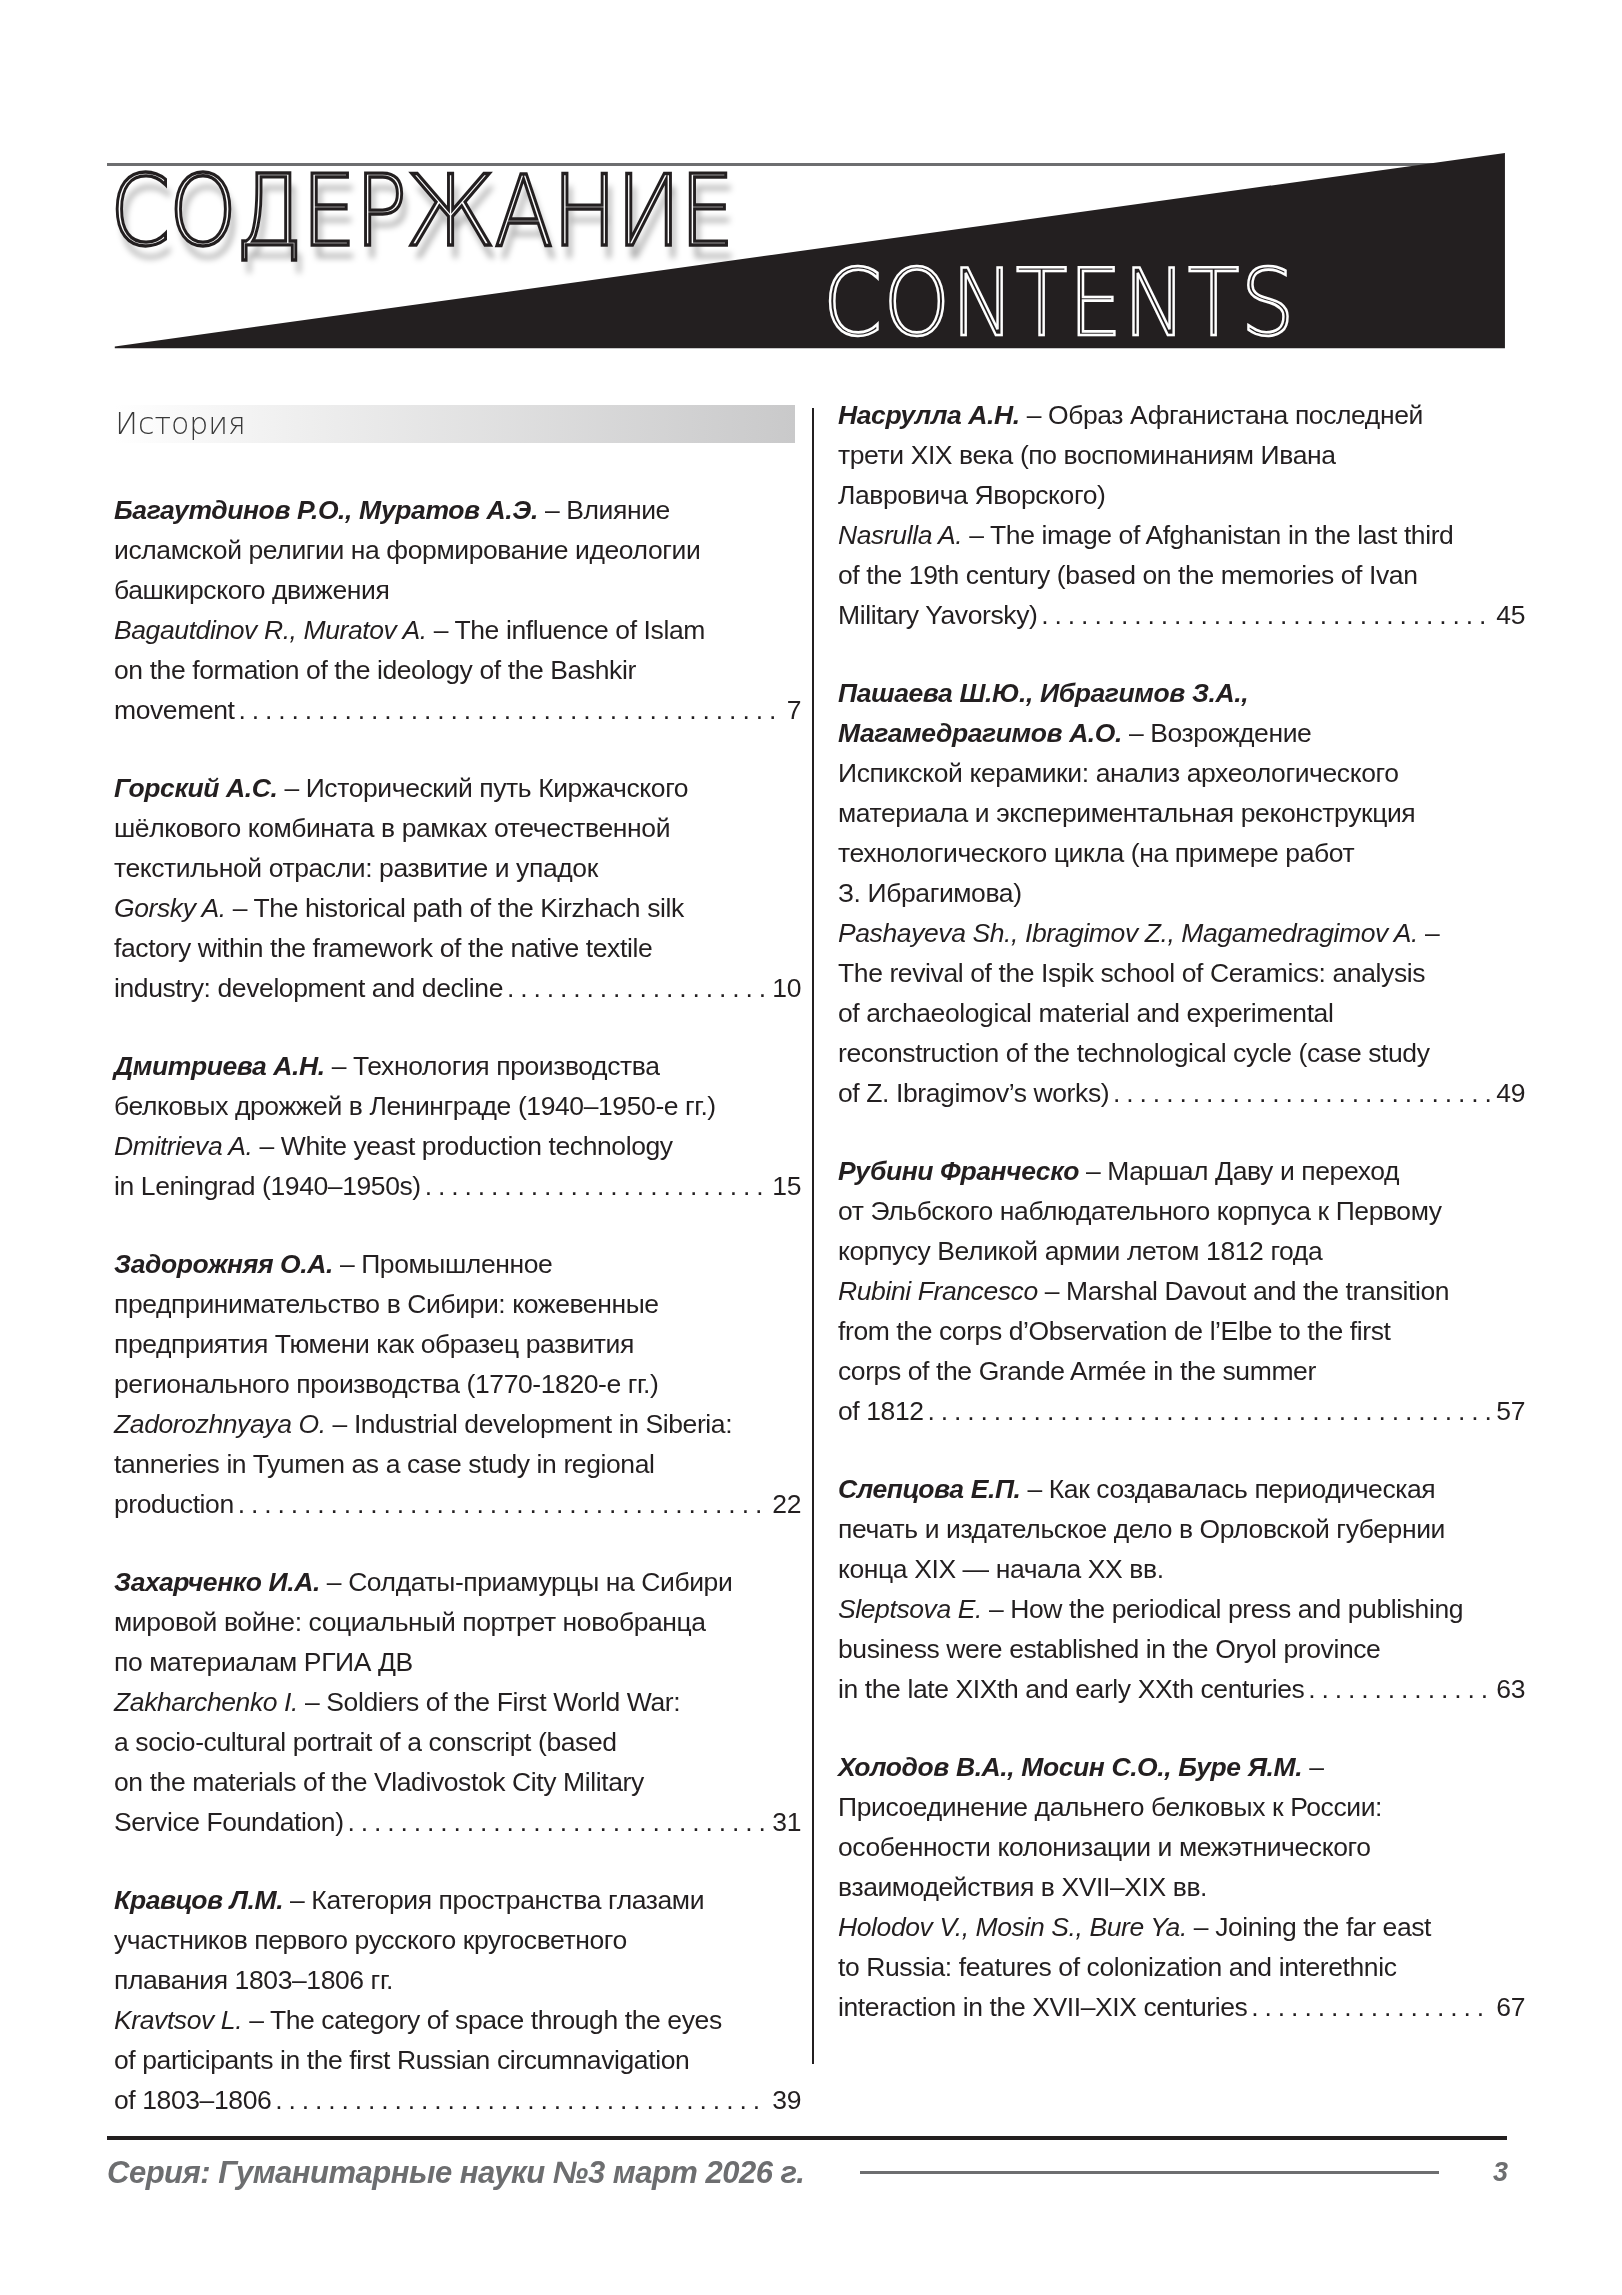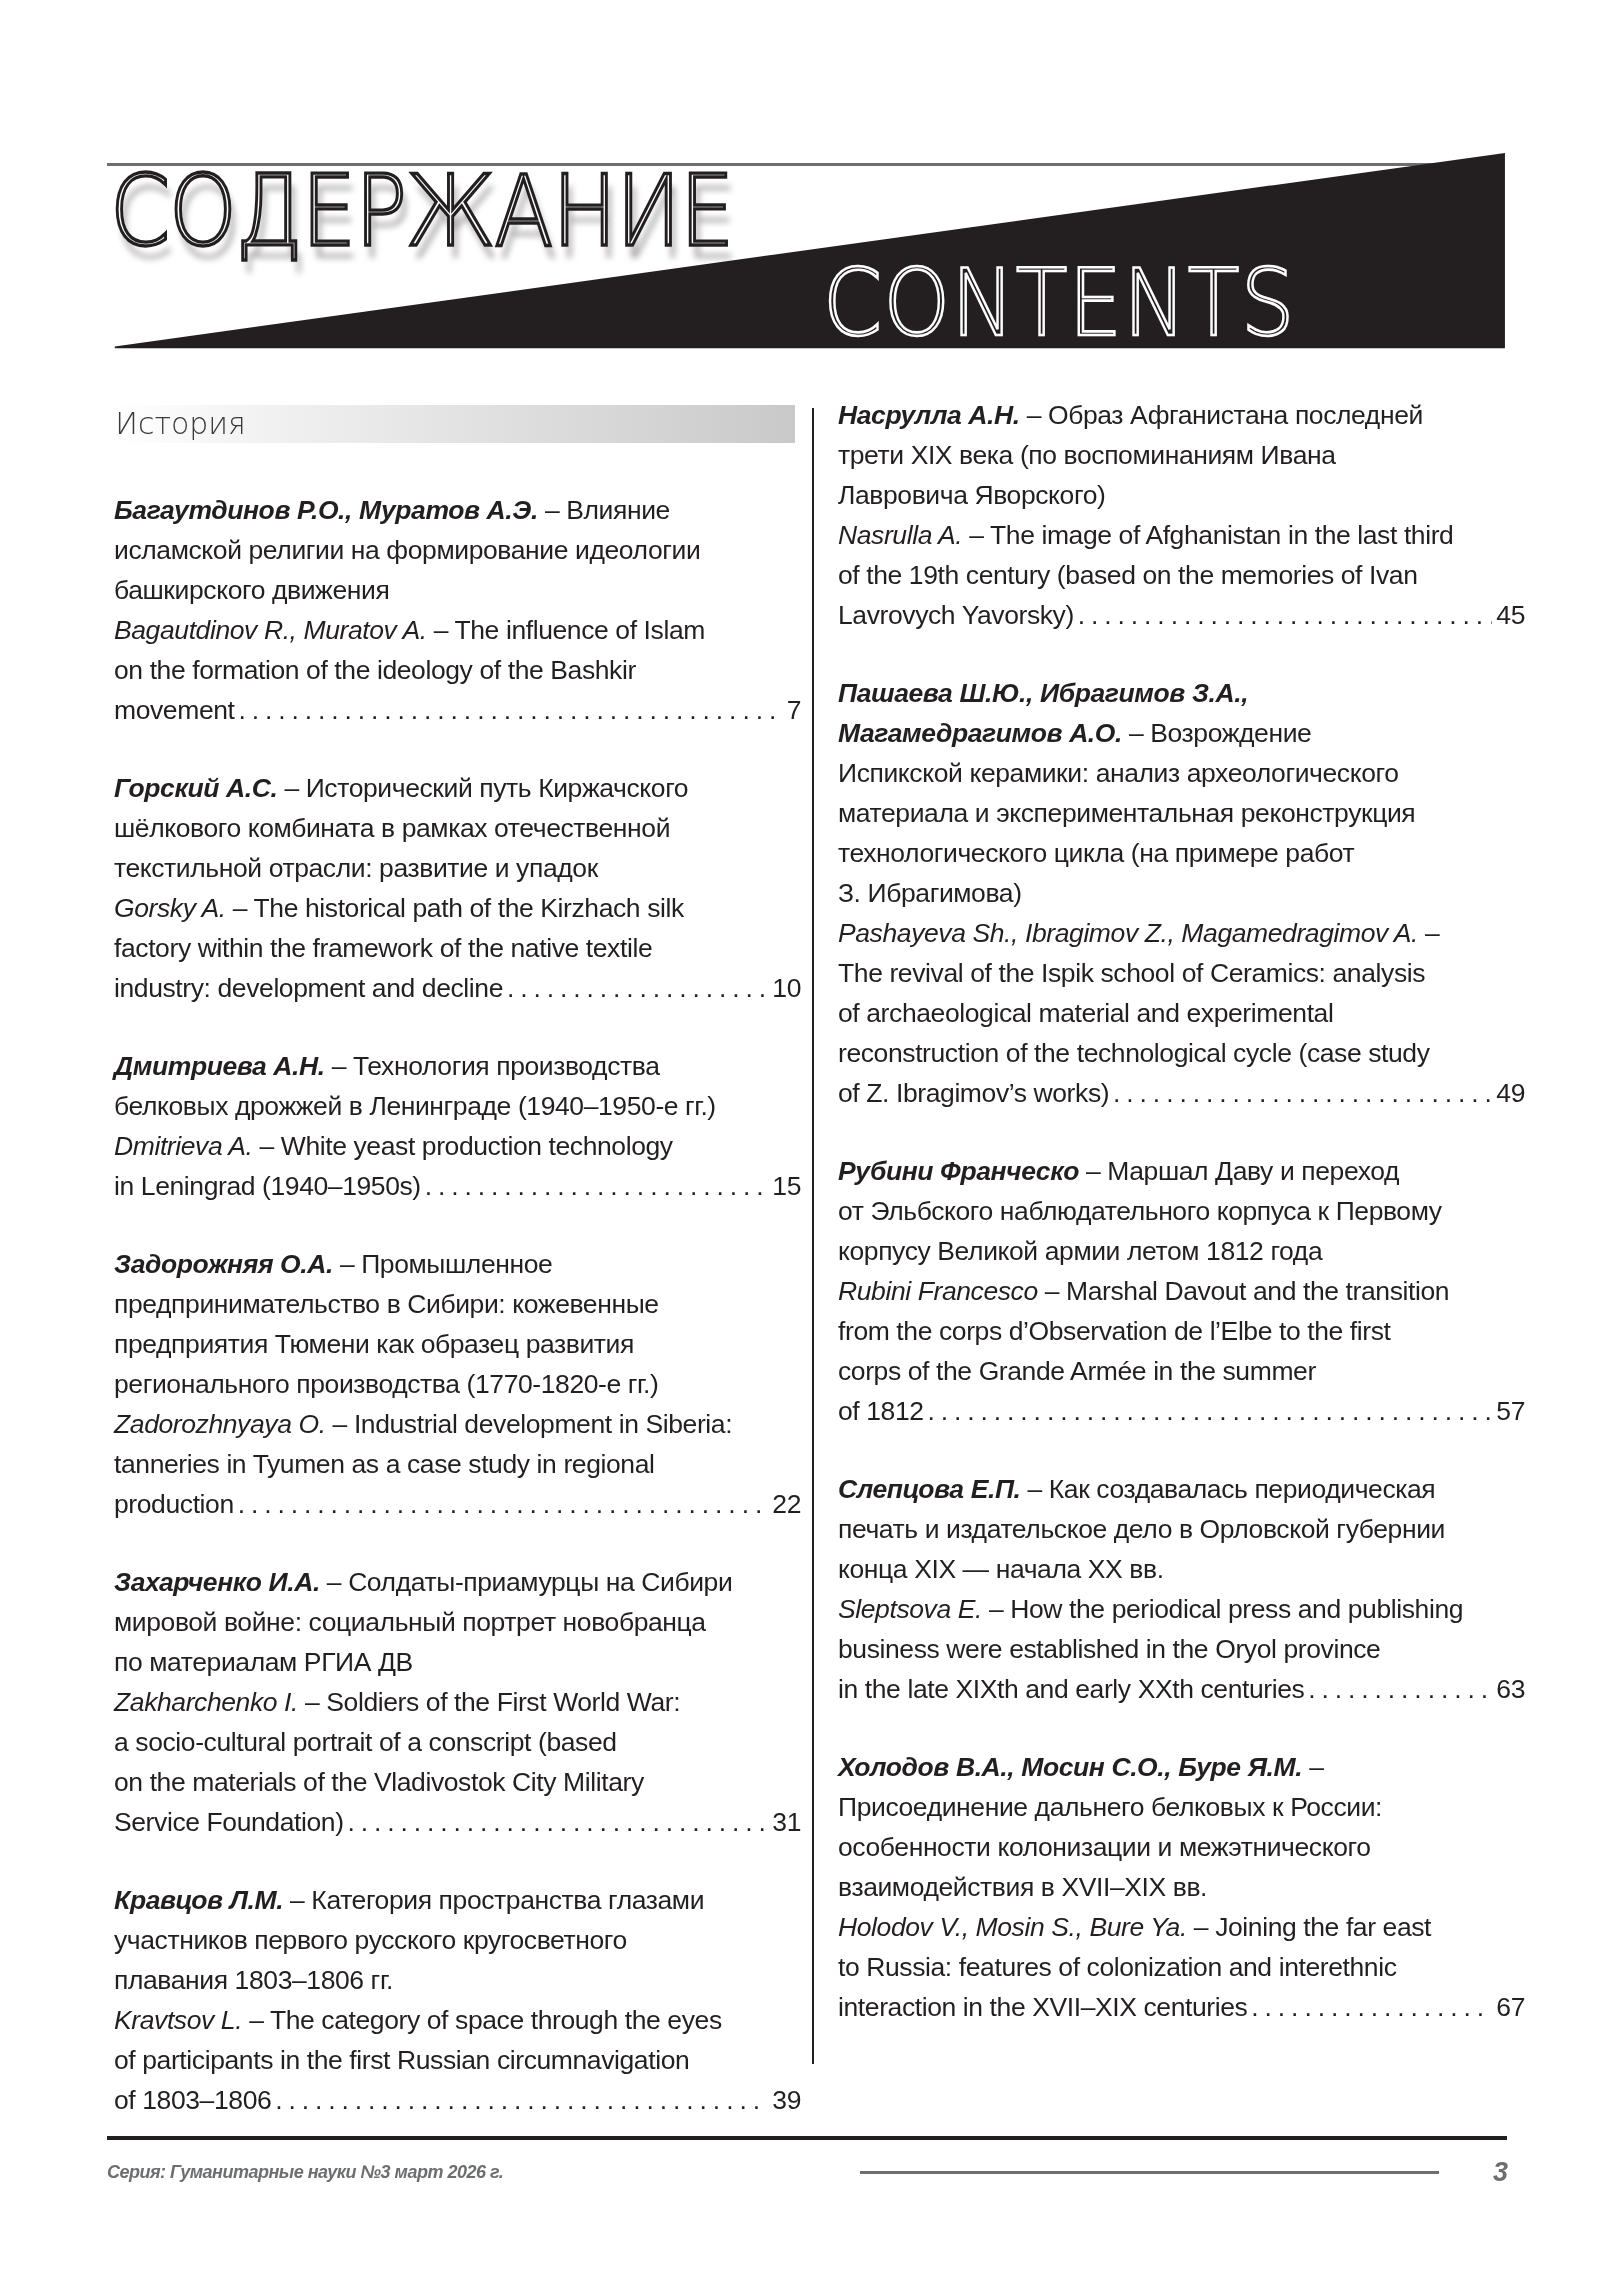--- a/index.html
+++ b/index.html
@@ -55,21 +55,21 @@
   }
   .entry .last .dots::before {
     content: "........................................................................................................................";
   }
   .entry .last .page { flex: 0 0 auto; }
 
   
   .footer-rule { position: absolute; left: 107px; top: 2136px; width: 1400px; height: 3.9px; background: #231f20; }
   .footer-series {
     position: absolute; left: 107px; top: 2153px;
-    font-size: 18px; line-height: 39px; font-weight: bold; font-style: italic; color: #6d6e70;
+    font-size: 31px; line-height: 39px; font-weight: bold; font-style: italic; color: #6d6e70;
     letter-spacing: -0.5px;
   }
   .footer-line { position: absolute; left: 860px; top: 2171px; width: 579px; height: 3.3px; background: #6d6e70; }
   .footer-page {
     position: absolute; right: 115px; top: 2153px;
     font-size: 27px; line-height: 39px; font-weight: bold; font-style: italic; color: #6d6e70;
   }
 </style>
 </head>
 <body>
@@ -169,21 +169,21 @@
 
 <div class="col col-right">
 
   <div class="entry">
     <span class="line"><span class="ru-author">Насрулла А.Н.</span> <span>– Образ Афганистана последней</span></span>
     <span class="line">трети XIX века (по воспоминаниям Ивана</span>
     <span class="line">Лавровича Яворского)</span>
     <span class="line"><span class="en-author">Nasrulla A.</span> <span>– The image of Afghanistan in the last third</span></span>
     <span class="line">of the 19th century (based on the memories of Ivan</span>
     <span class="last">
-        <span class="txt">Lavrovych Yavorsky)</span>
+        <span class="txt">Military Yavorsky)</span>
         <span class="dots"></span>
         <span class="page">45</span>
       </span>
   </div>
 
   <div class="entry">
     <span class="line"><span class="ru-author">Пашаева Ш.Ю., Ибрагимов З.А.,</span></span>
     <span class="line"><span class="ru-author">Магамедрагимов А.О.</span> <span>– Возрождение</span></span>
     <span class="line">Испикской керамики: анализ археологического</span>
     <span class="line">материала и экспериментальная реконструкция</span>

